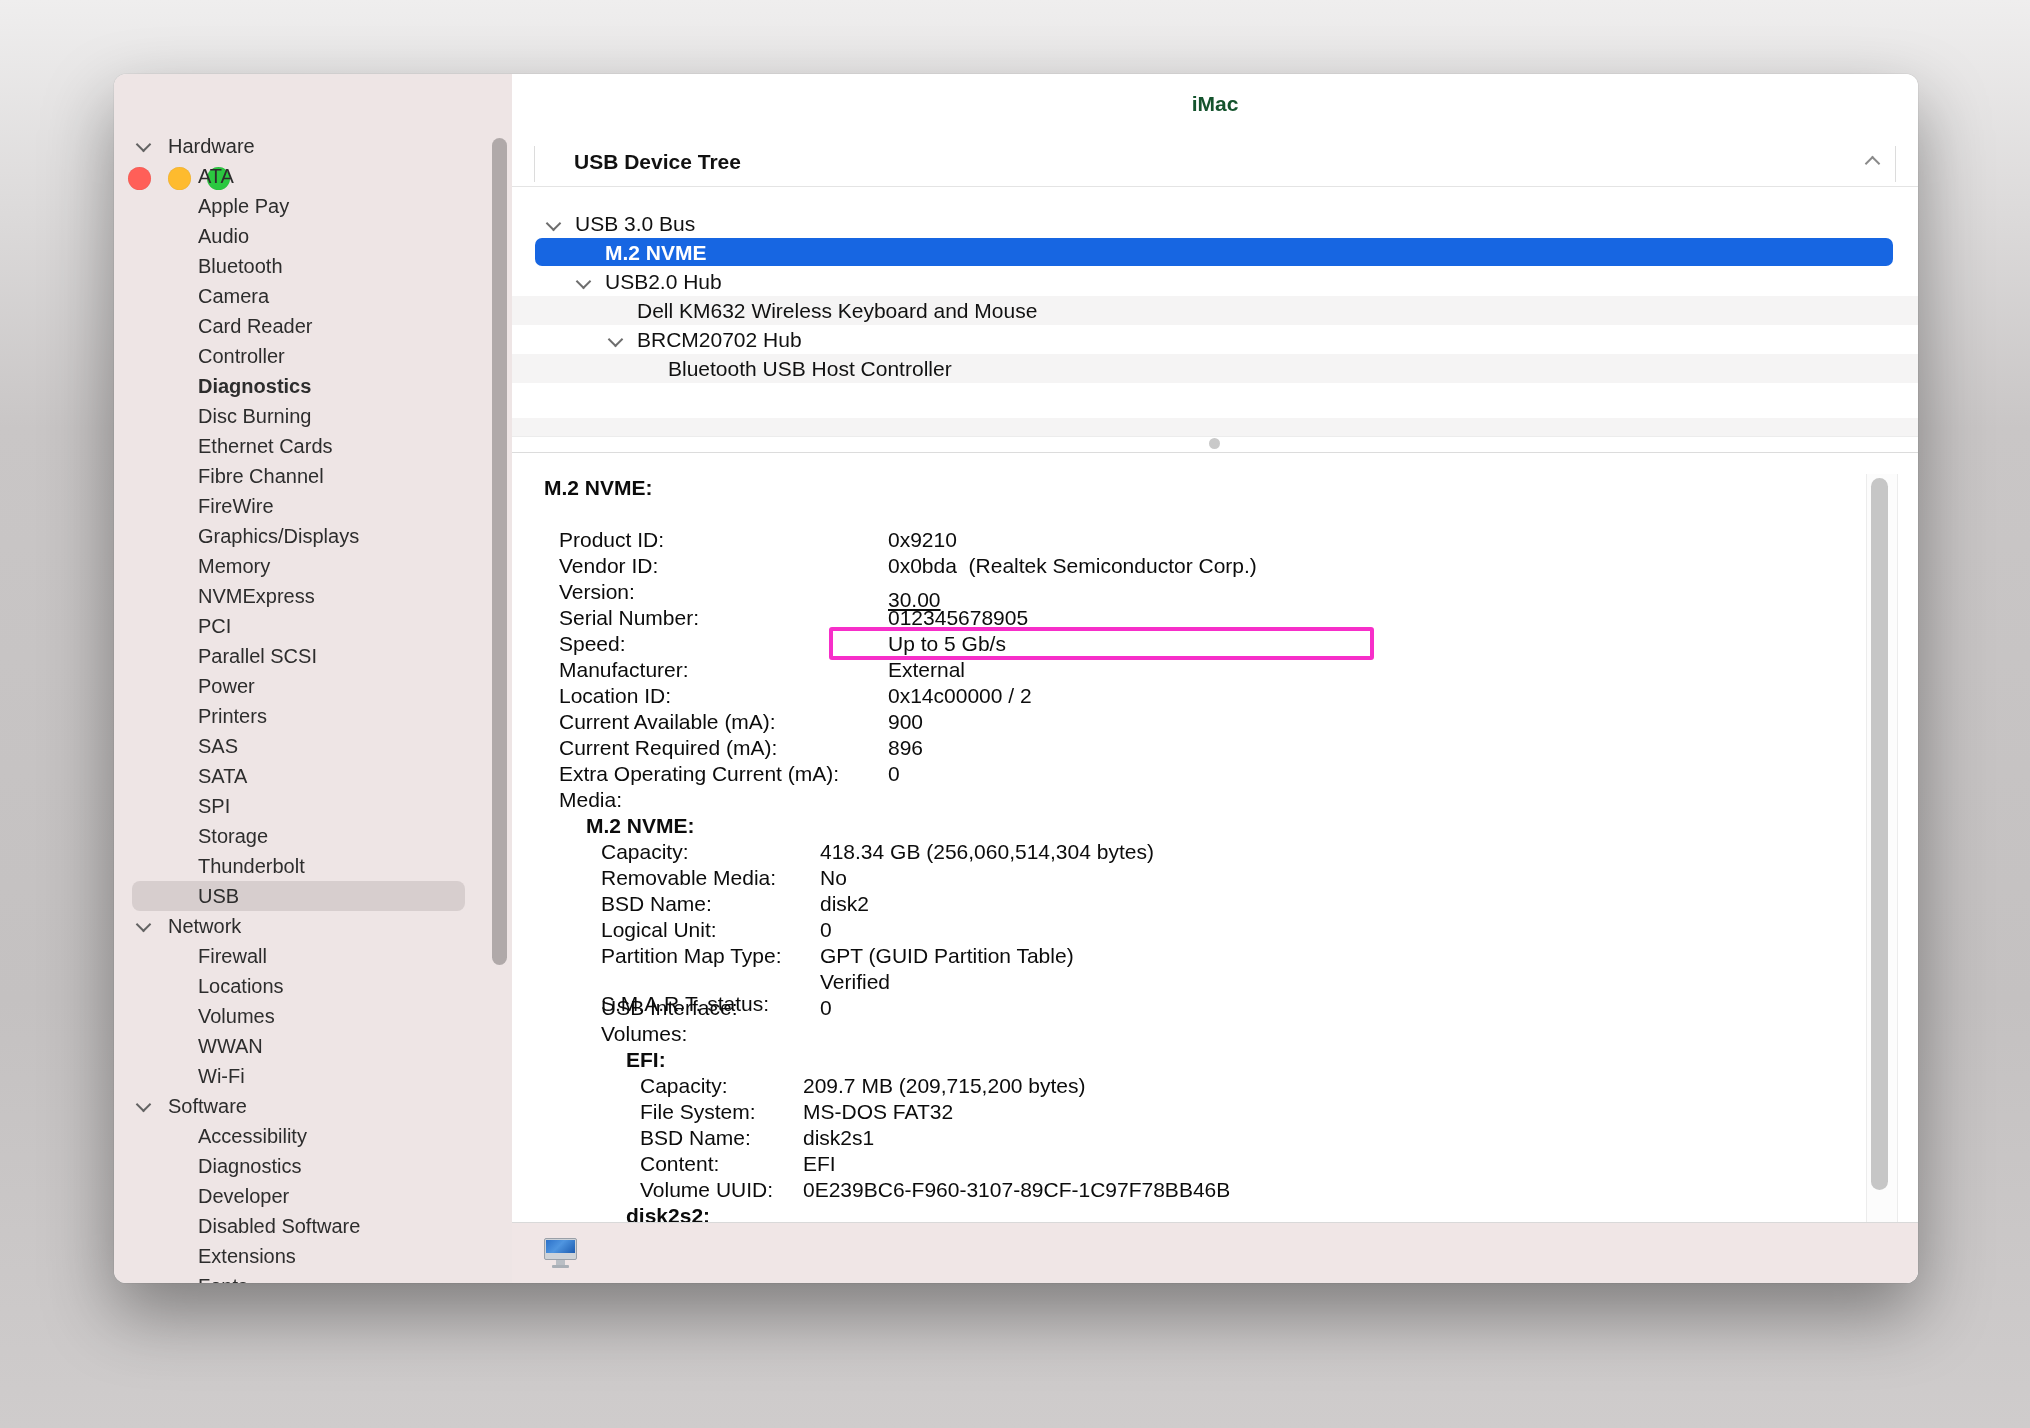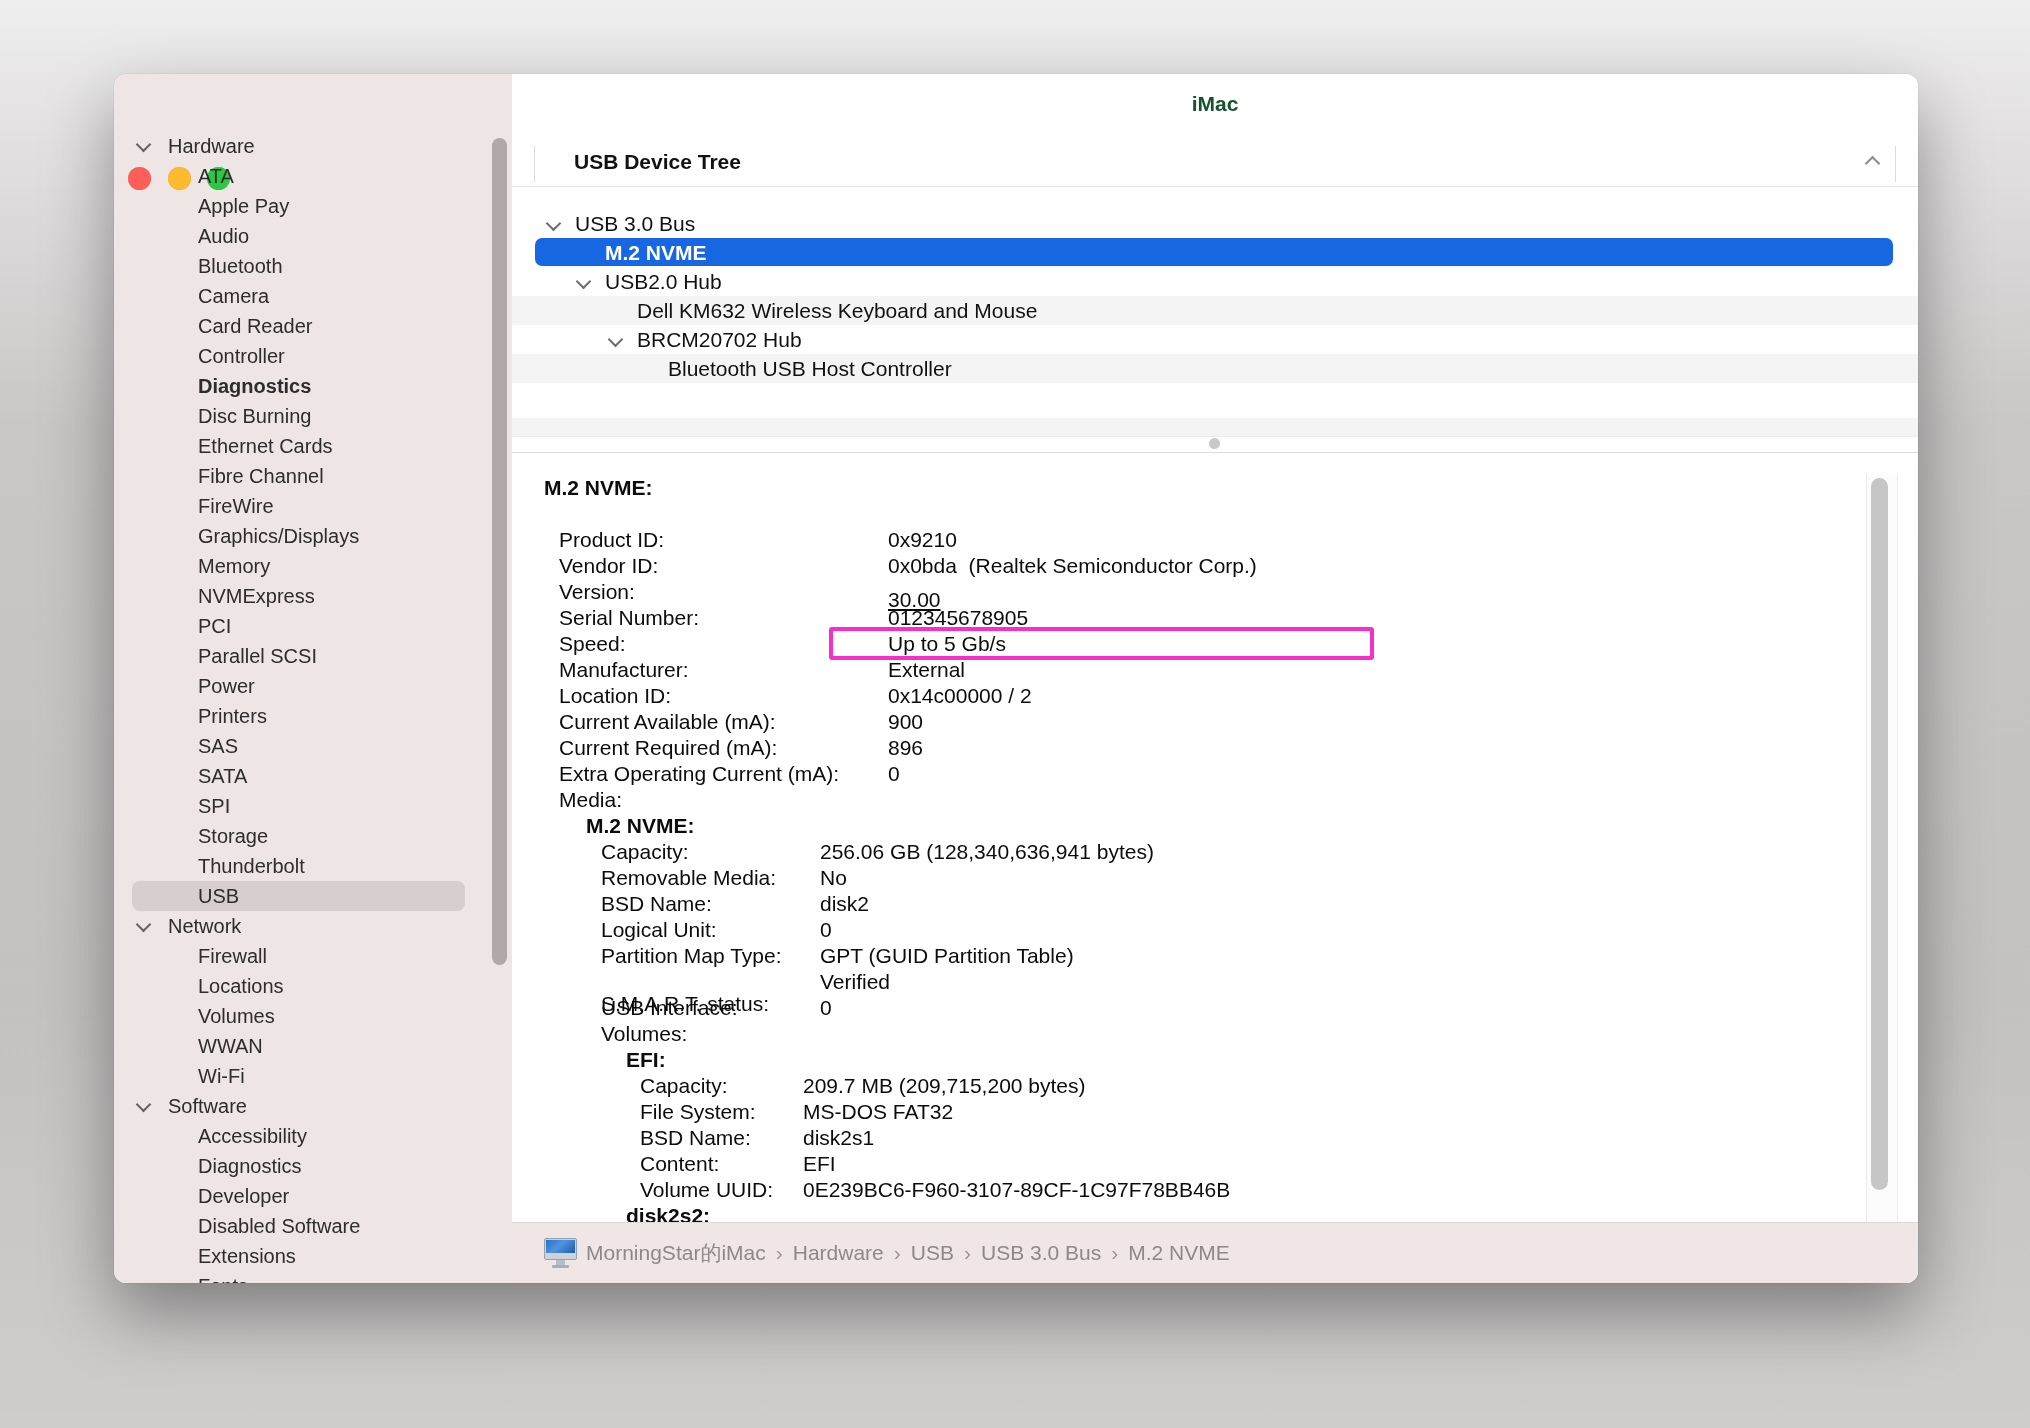--- a/index.html
+++ b/index.html
@@ -252,21 +252,21 @@
           <div class="d-row" style="left: 376px; top: 230px;">0x14c00000 / 2</div>
           <div class="d-row" style="left: 47px; top: 256px;">Current Available (mA):</div>
           <div class="d-row" style="left: 376px; top: 256px;">900</div>
           <div class="d-row" style="left: 47px; top: 282px;">Current Required (mA):</div>
           <div class="d-row" style="left: 376px; top: 282px;">896</div>
           <div class="d-row" style="left: 47px; top: 308px;">Extra Operating Current (mA):</div>
           <div class="d-row" style="left: 376px; top: 308px;">0</div>
           <div class="d-row" style="left: 47px; top: 334px;">Media:</div>
           <div class="d-row d-bold" style="left: 74px; top: 360px;">M.2 NVME:</div>
           <div class="d-row" style="left: 89px; top: 386px;">Capacity:</div>
-          <div class="d-row" style="left: 308px; top: 386px;">256.06 GB (128,340,636,941 bytes)</div>
+          <div class="d-row" style="left: 308px; top: 386px;">418.34 GB (256,060,514,304 bytes)</div>
           <div class="d-row" style="left: 89px; top: 412px;">Removable Media:</div>
           <div class="d-row" style="left: 308px; top: 412px;">No</div>
           <div class="d-row" style="left: 89px; top: 438px;">BSD Name:</div>
           <div class="d-row" style="left: 308px; top: 438px;">disk2</div>
           <div class="d-row" style="left: 89px; top: 464px;">Logical Unit:</div>
           <div class="d-row" style="left: 308px; top: 464px;">0</div>
           <div class="d-row" style="left: 89px; top: 490px;">Partition Map Type:</div>
           <div class="d-row" style="left: 308px; top: 490px;">GPT (GUID Partition Table)</div>
           <div class="d-row" style="left: 89px; top: 538px;">S.M.A.R.T. status:</div>
           <div class="d-row" style="left: 308px; top: 516px;">Verified</div>
@@ -292,17 +292,16 @@
       </div>
     </div>
 
     <div id="statusbar">
       <div id="imac-icon">
         <div id="imac-screen"></div>
         <div id="imac-glass"></div>
         <div id="imac-stand"></div>
         <div id="imac-base"></div>
       </div>
-      <div id="breadcrumb"><span>MorningStar的iMac</span><span class="crumb-sep">›</span><span>Hardware</span><span class="crumb-sep">›</span><span>USB</span><span class="crumb-sep">›</span><span>USB 3.0 Bus</span><span class="crumb-sep">›</span><span>M.2 NVME</span></div>
     </div>
   </div>
 
 </div>
 
 </body></html>

